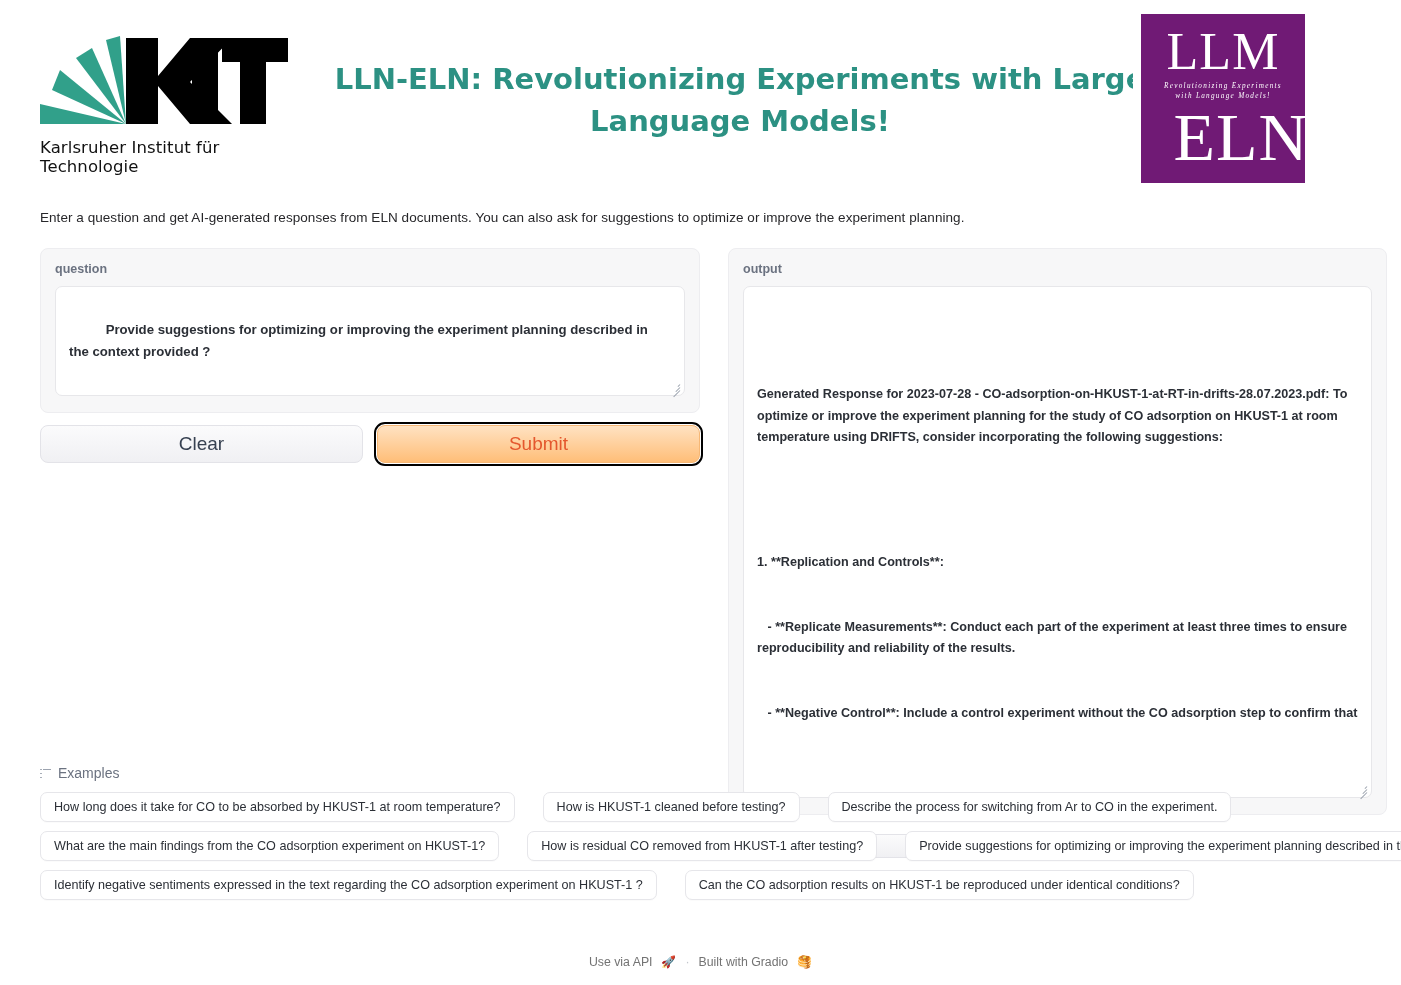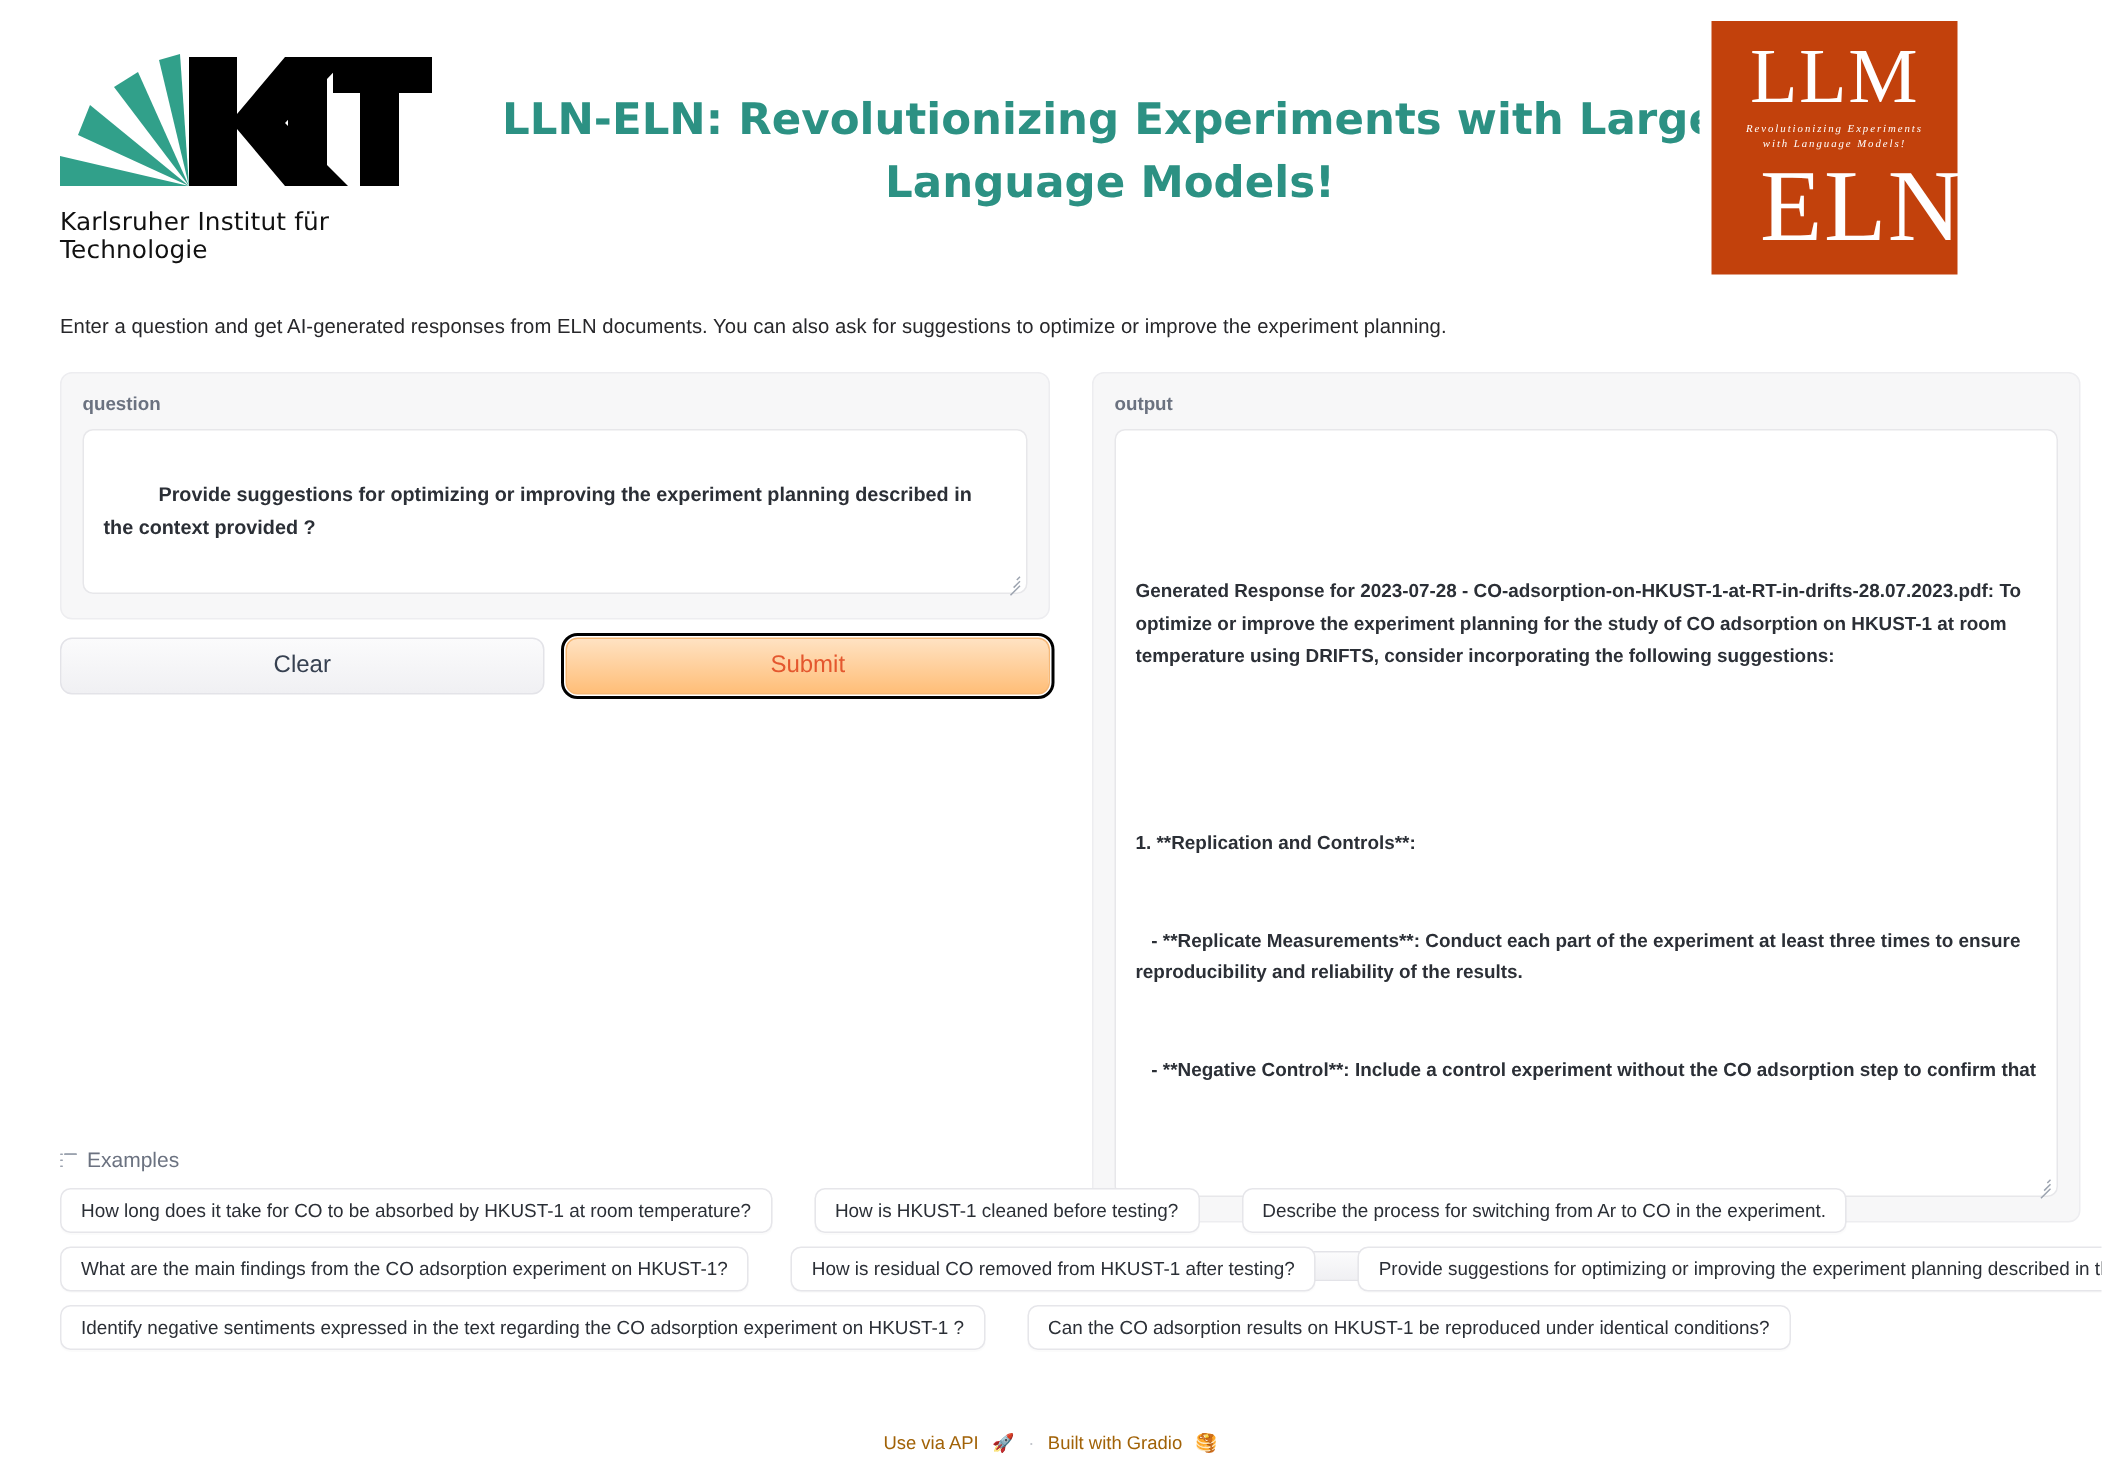--- a/index.html
+++ b/index.html
@@ -45,21 +45,21 @@
   }
   .eln-logo {
     position: absolute;
     right: 88px; top: 6px;
     width: 180px; height: 185px;
     background: #ffffff;
     padding: 8px;
   }
   .eln-inner {
     width: 100%; height: 100%;
-    background: #c2410c;
+    background: #701a75;
     display: flex;
     flex-direction: column;
     align-items: center;
     justify-content: center;
     font-family: "Liberation Serif", serif;
     color: #ffffff;
   }
   .eln-top { font-size: 52px; line-height: .92; letter-spacing: 1px; }
   .eln-tag {
     font-size: 7.2px;
@@ -149,21 +149,21 @@
 
   
   .btn-row { display: flex; gap: 14px; margin-top: 2px; }
   .btn {
     flex: 1;
     height: 38px;
     border-radius: 8px;
     display: flex;
     align-items: center;
     justify-content: center;
-    font-size: 16px;
+    font-size: 19px;
     cursor: pointer;
     user-select: none;
     border: 1px solid #e3e3e8;
     background: linear-gradient(#fbfbfc, #f0f0f3);
     color: #374151;
     text-align: right;
   }
   .btn-submit {
     background: linear-gradient(#ffe2c2, #ffbe78);
     border: 1px solid #f6b775;
@@ -227,21 +227,21 @@
   .footer {
     position: absolute;
     left: 0; right: 0; top: 955px;
     display: flex;
     align-items: center;
     justify-content: center;
     gap: 9px;
     font-size: 12.3px;
     color: #8b8f97;
   }
-  .footer a { color: #a16207; text-decoration: none; cursor: pointer; }
+  .footer a { color: #737373; text-decoration: none; cursor: pointer; }
   .footer .sep { color: #c3c6cc; }
   .emoji { font-size: 12px; }
   .rocket { color: #f06f2a; }
   .stack { color: #f59e0b; }
 </style>
 </head>
 <body>
 
 <div class="page">
 

